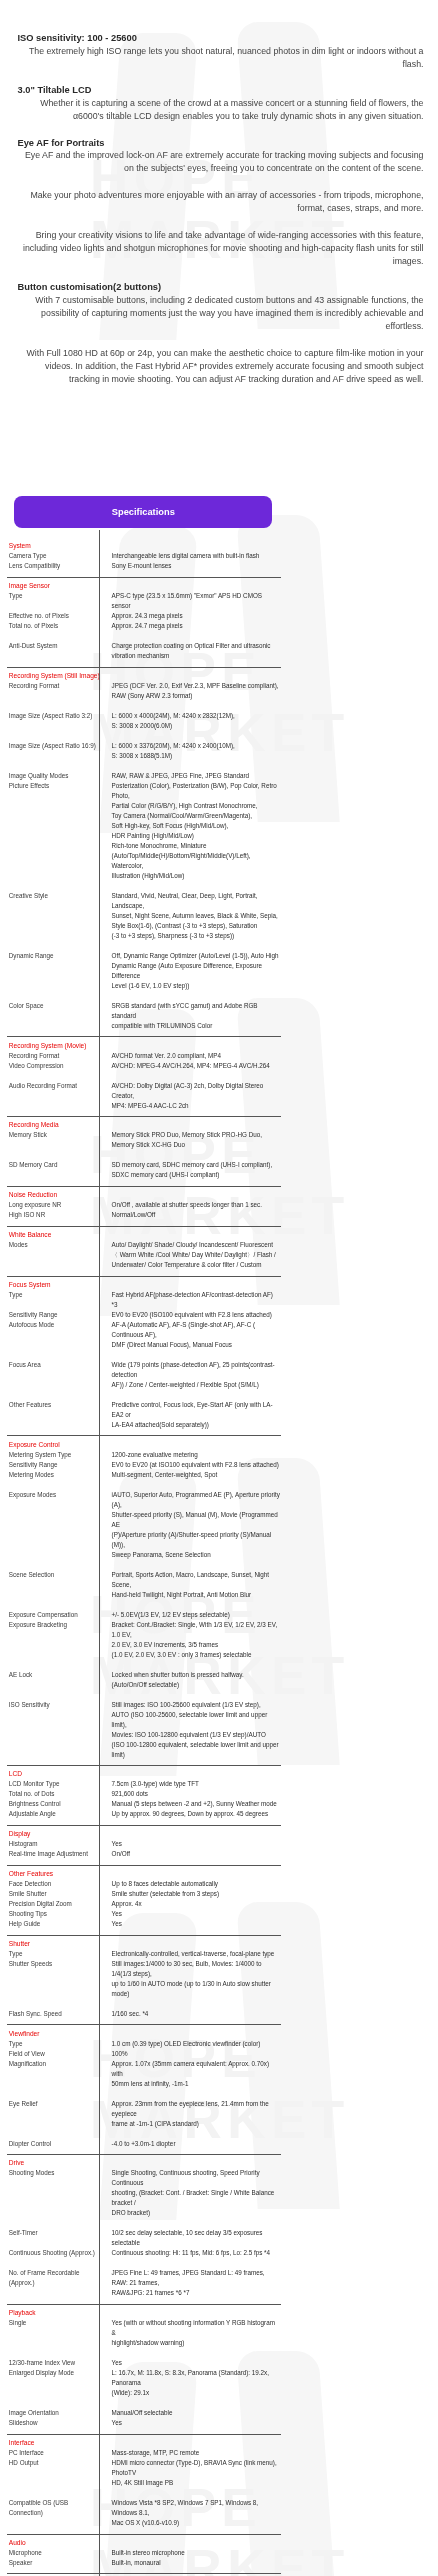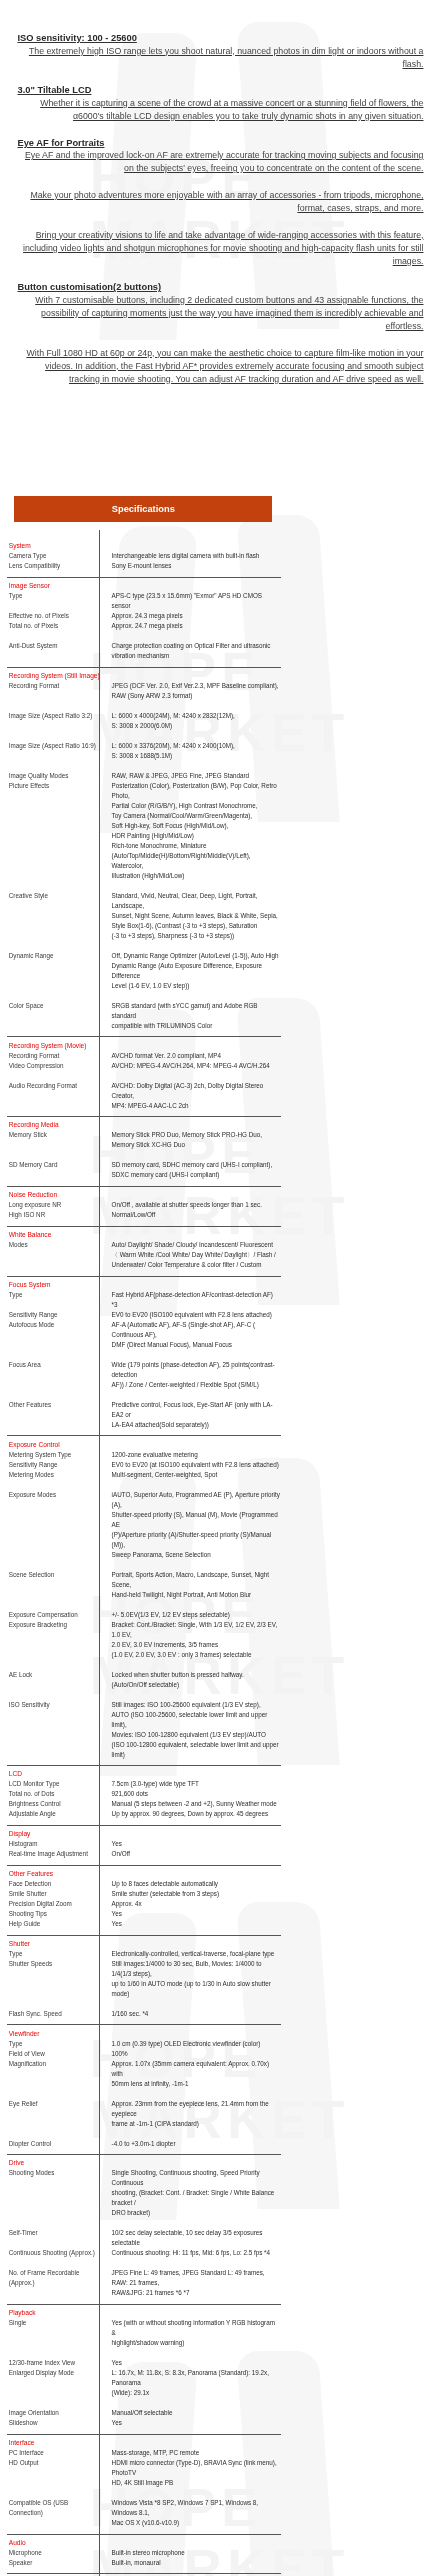--- a/index.html
+++ b/index.html
@@ -22,35 +22,35 @@
     background: #f6f6f6; transform: skewX(4deg); border-radius: 22px 22px 0 0;
   }
   .wm-text {
     position: absolute; left: 90px; top: 148px;
     font-family: "Liberation Sans", sans-serif; font-weight: bold;
     font-size: 53px; letter-spacing: 5.5px; color: #f3f3f3;
   }
   .content { position: relative; z-index: 1; }
 
   .features { padding: 32px 0 0 17.5px; width: 406px; }
-  .feature { margin-bottom: 13.7px; text-decoration: underline; }
+  .feature { margin-bottom: 13.7px; }
   .feature-title {
     font-family: "Liberation Sans", sans-serif; font-weight: bold;
     font-size: 9.3px; line-height: 12.6px; color: #2a2a2a; margin: 0;
   }
   .feature-desc {
     font-family: "Liberation Sans", sans-serif;
     font-size: 8.8px; line-height: 13px; color: #444444; margin: 0; text-align: right;
   }
 
   .spec-header {
-    position: absolute; left: 14.3px; top: 496px; width: 258px; height: 26px;
-    background: #c2410c; color: #ffffff;
+    position: absolute; left: 14.3px; top: 496px; width: 258px; height: 32px;
+    background: #6d28d9; color: #ffffff;
     display: flex; align-items: center; justify-content: center;
-    font-family: "Liberation Sans", sans-serif; font-weight: bold; font-size: 9.3px;
+    font-family: "Liberation Sans", sans-serif; font-weight: bold; font-size: 9.3px; border-radius: 8px;
   }
 
   .spec-table {
     position: absolute; left: 6.6px; top: 538px; width: 274px;
     font-family: "Liberation Sans", sans-serif; font-size: 6.3px;
   }
   .spec-section { position: relative; border-bottom: 0.5px solid #555555; padding: 3.3px 0 5.5px 0; }
   .spec-section:last-child { border-bottom: none; }
   .spec-section::before {
     content: ""; position: absolute; left: 92px; top: 0; bottom: 0;

